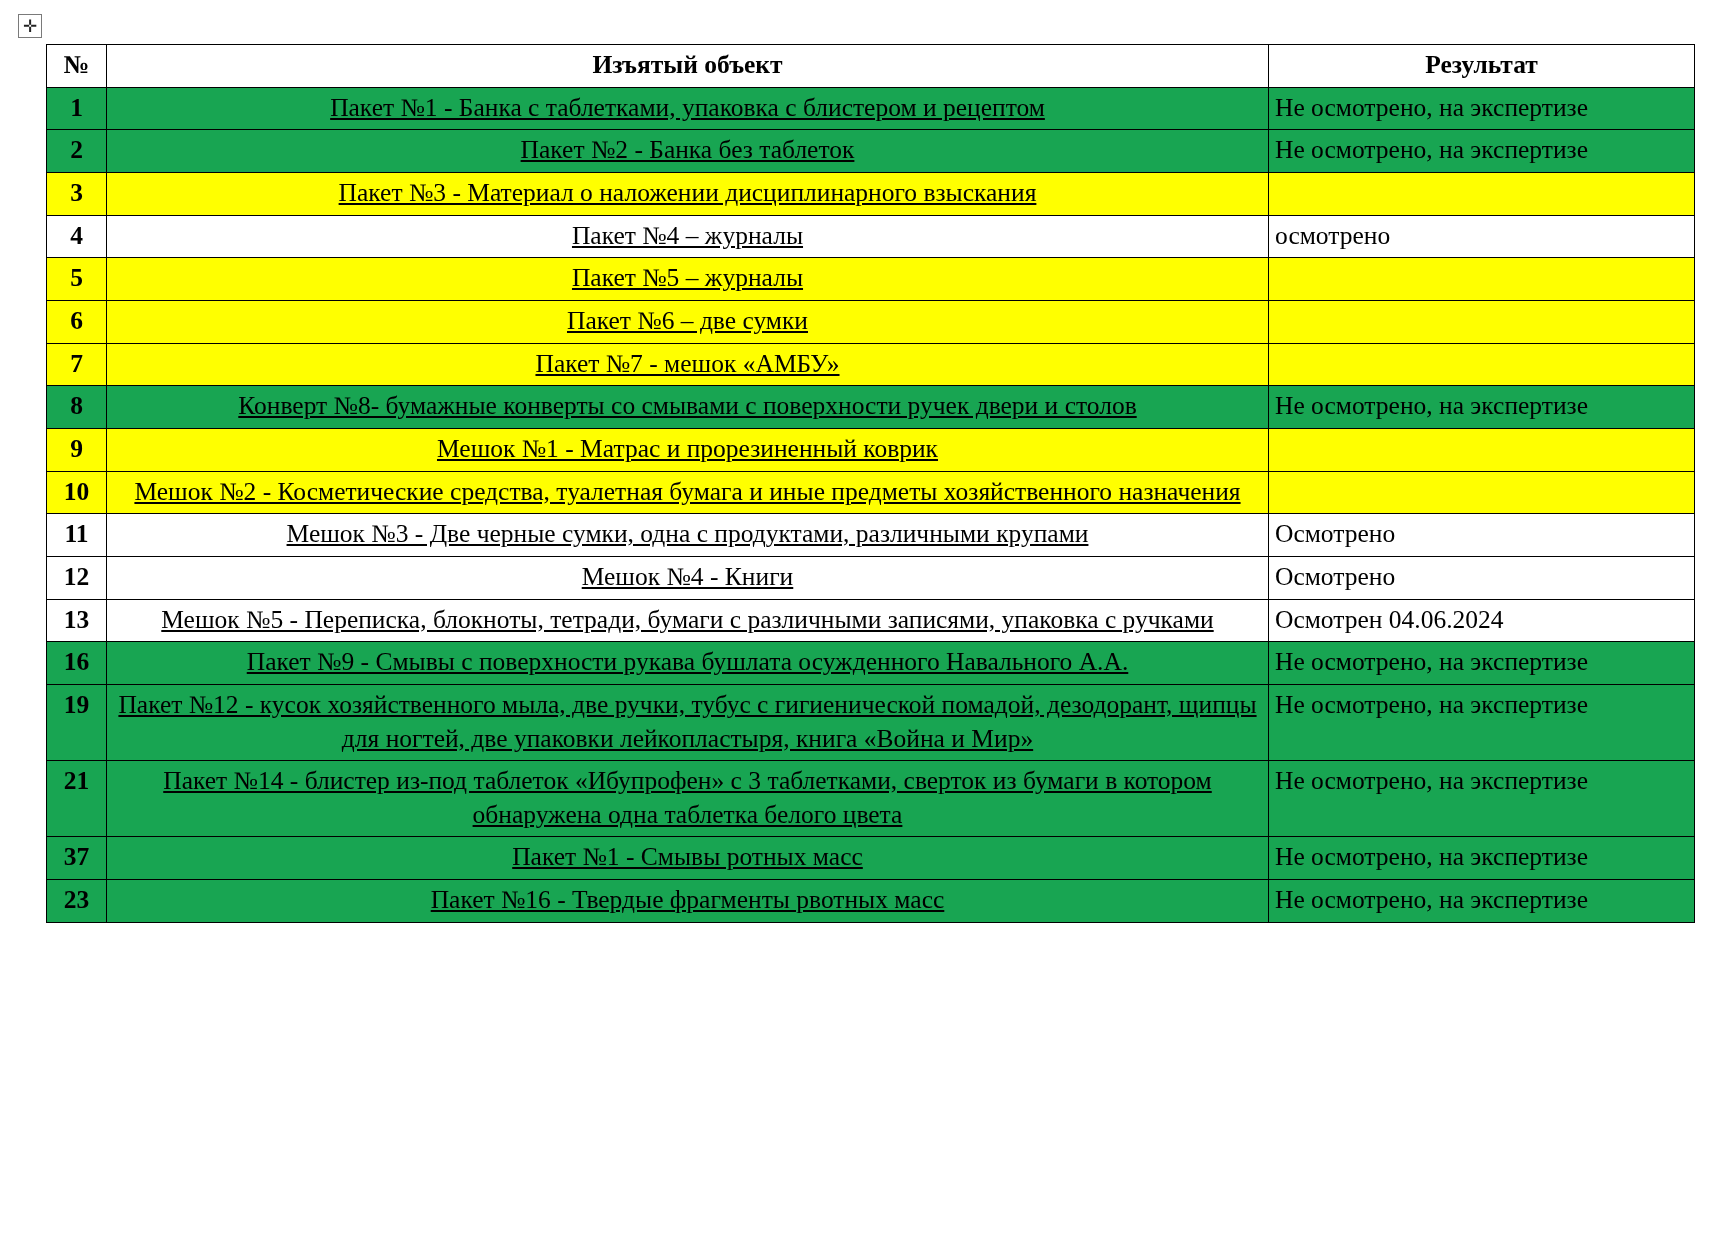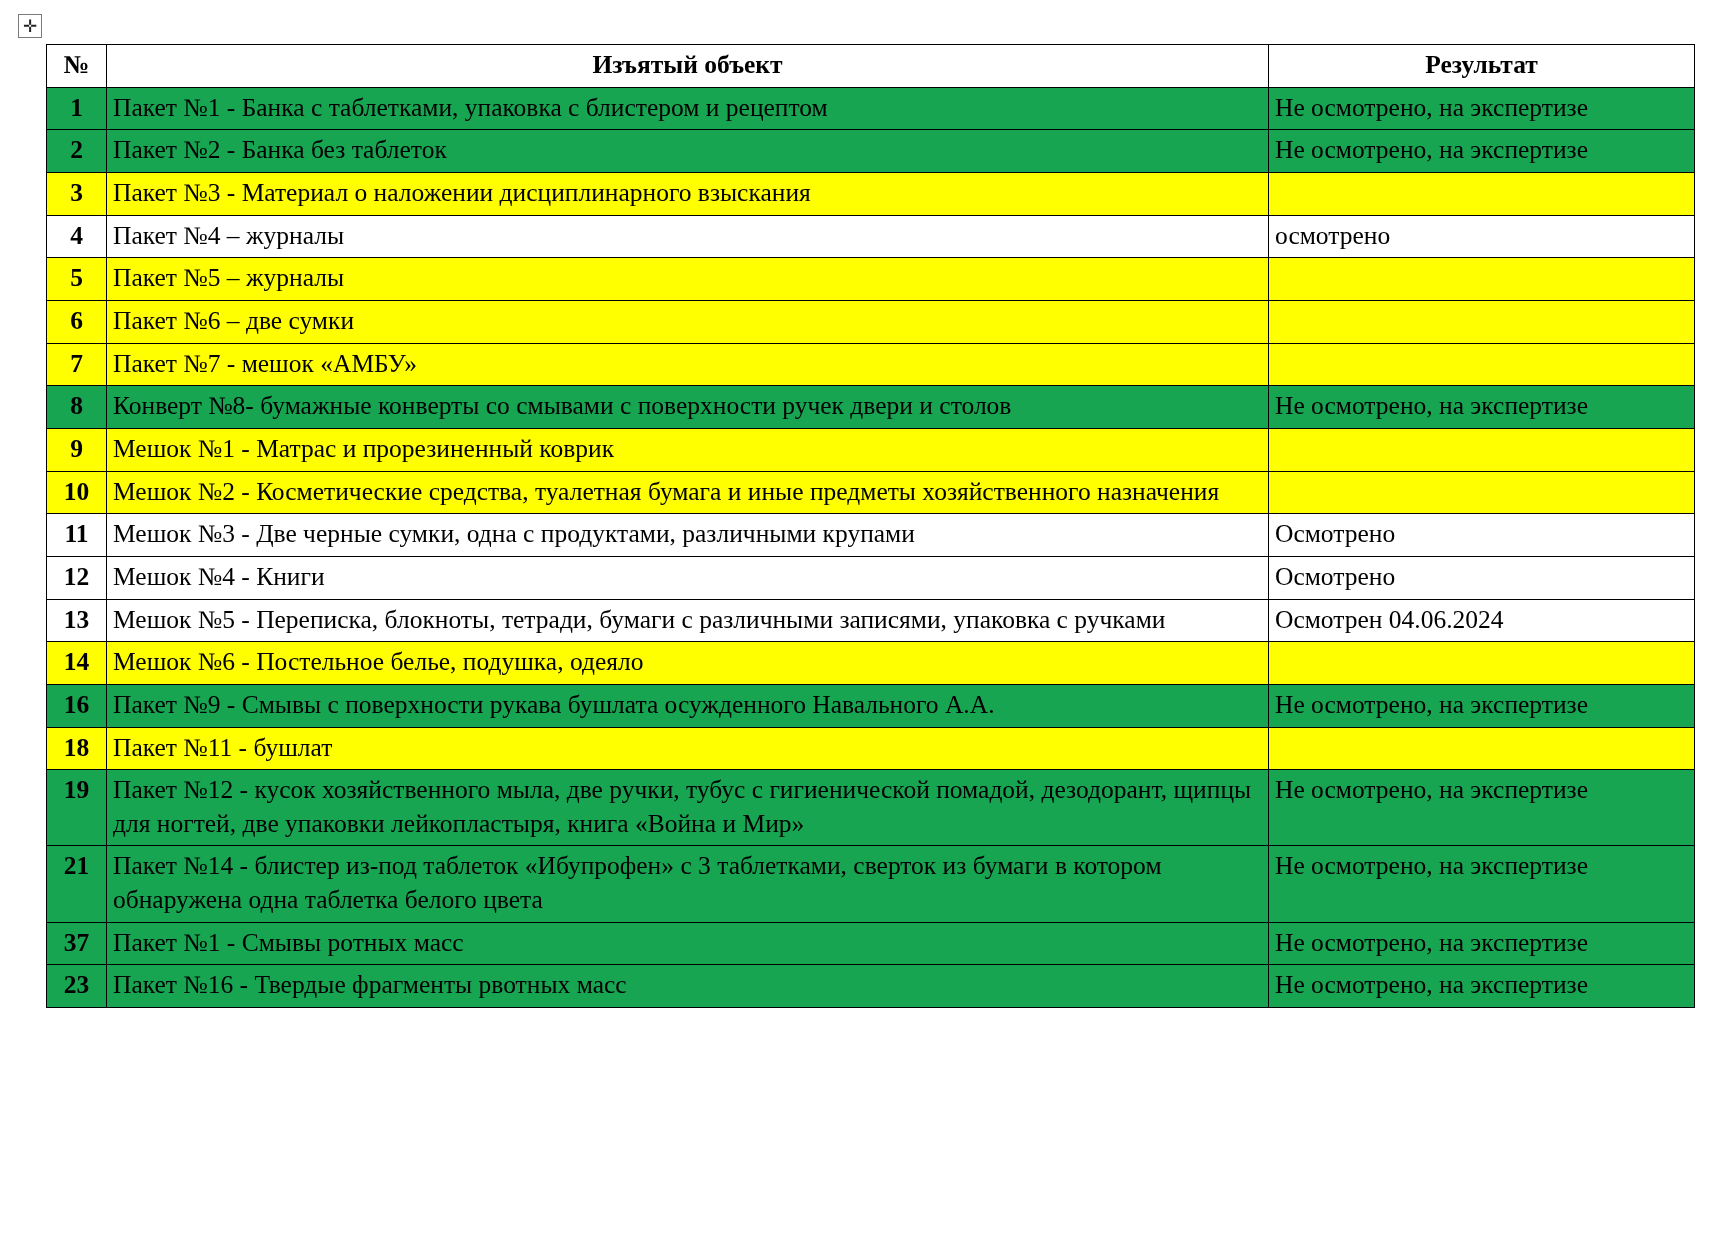--- a/index.html
+++ b/index.html
@@ -66,21 +66,22 @@
     padding-top: 6px;
     padding-bottom: 8px;
     background: #ffffff;
   }
 
   td.num {
     text-align: center;
     font-weight: bold;
   }
   td.obj {
-    text-align: left;
+    text-align: center;
+    text-decoration: underline;
   }
   td.res {
   }
 
   tr.hl-green td { background: #18A552; }
   tr.hl-yellow td { background: #FFFF00; }
   tr.hl-none td { background: #ffffff; }
 </style>
 </head>
 <body>
@@ -162,34 +163,24 @@
         <tr class="hl-none">
           <td class="num">12</td>
           <td class="obj">Мешок №4 - Книги</td>
           <td class="res">Осмотрено</td>
         </tr>
         <tr class="hl-none">
           <td class="num">13</td>
           <td class="obj">Мешок №5 - Переписка, блокноты, тетради, бумаги с различными записями, упаковка с ручками</td>
           <td class="res">Осмотрен 04.06.2024</td>
         </tr>
-        <tr class="hl-yellow">
-          <td class="num">14</td>
-          <td class="obj">Мешок №6 - Постельное белье, подушка, одеяло</td>
-          <td class="res"></td>
-        </tr>
         <tr class="hl-green">
           <td class="num">16</td>
           <td class="obj">Пакет №9 - Смывы с поверхности рукава бушлата осужденного Навального А.А.</td>
           <td class="res">Не осмотрено, на экспертизе</td>
-        </tr>
-        <tr class="hl-yellow">
-          <td class="num">18</td>
-          <td class="obj">Пакет №11 - бушлат</td>
-          <td class="res"></td>
         </tr>
         <tr class="hl-green">
           <td class="num">19</td>
           <td class="obj">Пакет №12 - кусок хозяйственного мыла, две ручки, тубус с гигиенической помадой, дезодорант, щипцы для ногтей, две упаковки лейкопластыря, книга «Война и Мир»</td>
           <td class="res">Не осмотрено, на экспертизе</td>
         </tr>
         <tr class="hl-green">
           <td class="num">21</td>
           <td class="obj">Пакет №14 - блистер из-под таблеток «Ибупрофен» с 3 таблетками, сверток из бумаги в котором обнаружена одна таблетка белого цвета</td>
           <td class="res">Не осмотрено, на экспертизе</td>

